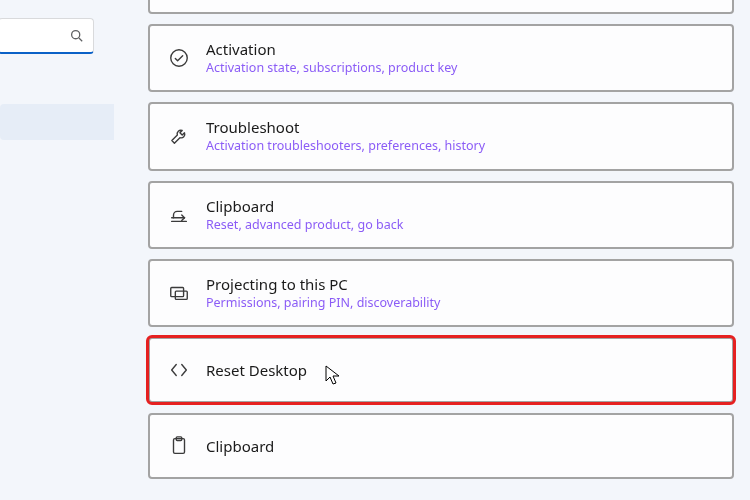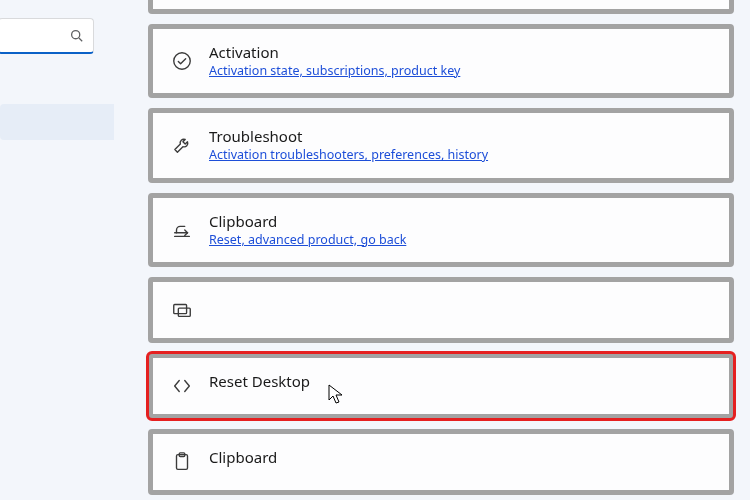--- a/index.html
+++ b/index.html
@@ -43,24 +43,25 @@
     border-radius: 4px 0 0 4px;
     margin-top: 10px;
   }
   .main {
     flex: 1;
     padding: 0 16px 0 34px;
     overflow-y: auto;
   }
   .row {
     background: #fdfdfe;
-    border: 5px solid #a3a3a3;
+    border: 2px solid #a3a3a3;
     border-radius: 4px;
     min-height: 66px;
     display: flex;
+    align-items: center;
     padding: 14px 18px;
     margin-bottom: 10px;
     cursor: pointer;
     position: relative;
   }
   .row.partial-top {
     margin-top: -52px;
   }
   .row .iconwrap {
     width: 38px;
@@ -73,21 +74,21 @@
     width: 22px;
     height: 22px;
     stroke: #3b3b3b;
     stroke-width: 1.5;
     fill: none;
     stroke-linecap: round;
     stroke-linejoin: round;
   }
   .row .texts { display: flex; flex-direction: column; gap: 2px; }
   .row .title { font-size: 15px; font-weight: 400; color: #1a1a1a; line-height: 1.2; }
-  .row .sub   { font-size: 12.5px; font-weight: 400; color: #1d4ed8; line-height: 1.3; text-decoration: underline; }
+  .row .sub   { font-size: 12.5px; font-weight: 400; color: #8b5cf6; line-height: 1.3; }
   .row.highlight {
     outline: 3px solid #e52020;
     outline-offset: -1px;
   }
   .cursor {
     position: absolute;
     left: 175px;
     top: 26px;
     width: 16px;
     height: 22px;
@@ -160,20 +161,24 @@
       </div>
     </div>
 
     <div class="row">
       <div class="iconwrap">
         <svg viewBox="0 0 24 24">
             <rect x="3" y="6" width="14" height="10" rx="1"></rect>
             <rect x="8" y="10" width="13" height="9" rx="1"></rect>
           </svg>
       </div>
+      <div class="texts">
+        <span class="title">Projecting to this PC</span>
+        <span class="sub">Permissions, pairing PIN, discoverability</span>
+      </div>
     </div>
 
     <div class="row highlight">
       <div class="iconwrap">
         <svg viewBox="0 0 24 24">
             <path d="M9 6l-5 6 5 6"></path>
             <path d="M15 6l5 6-5 6"></path>
           </svg>
       </div>
       <div class="texts">

